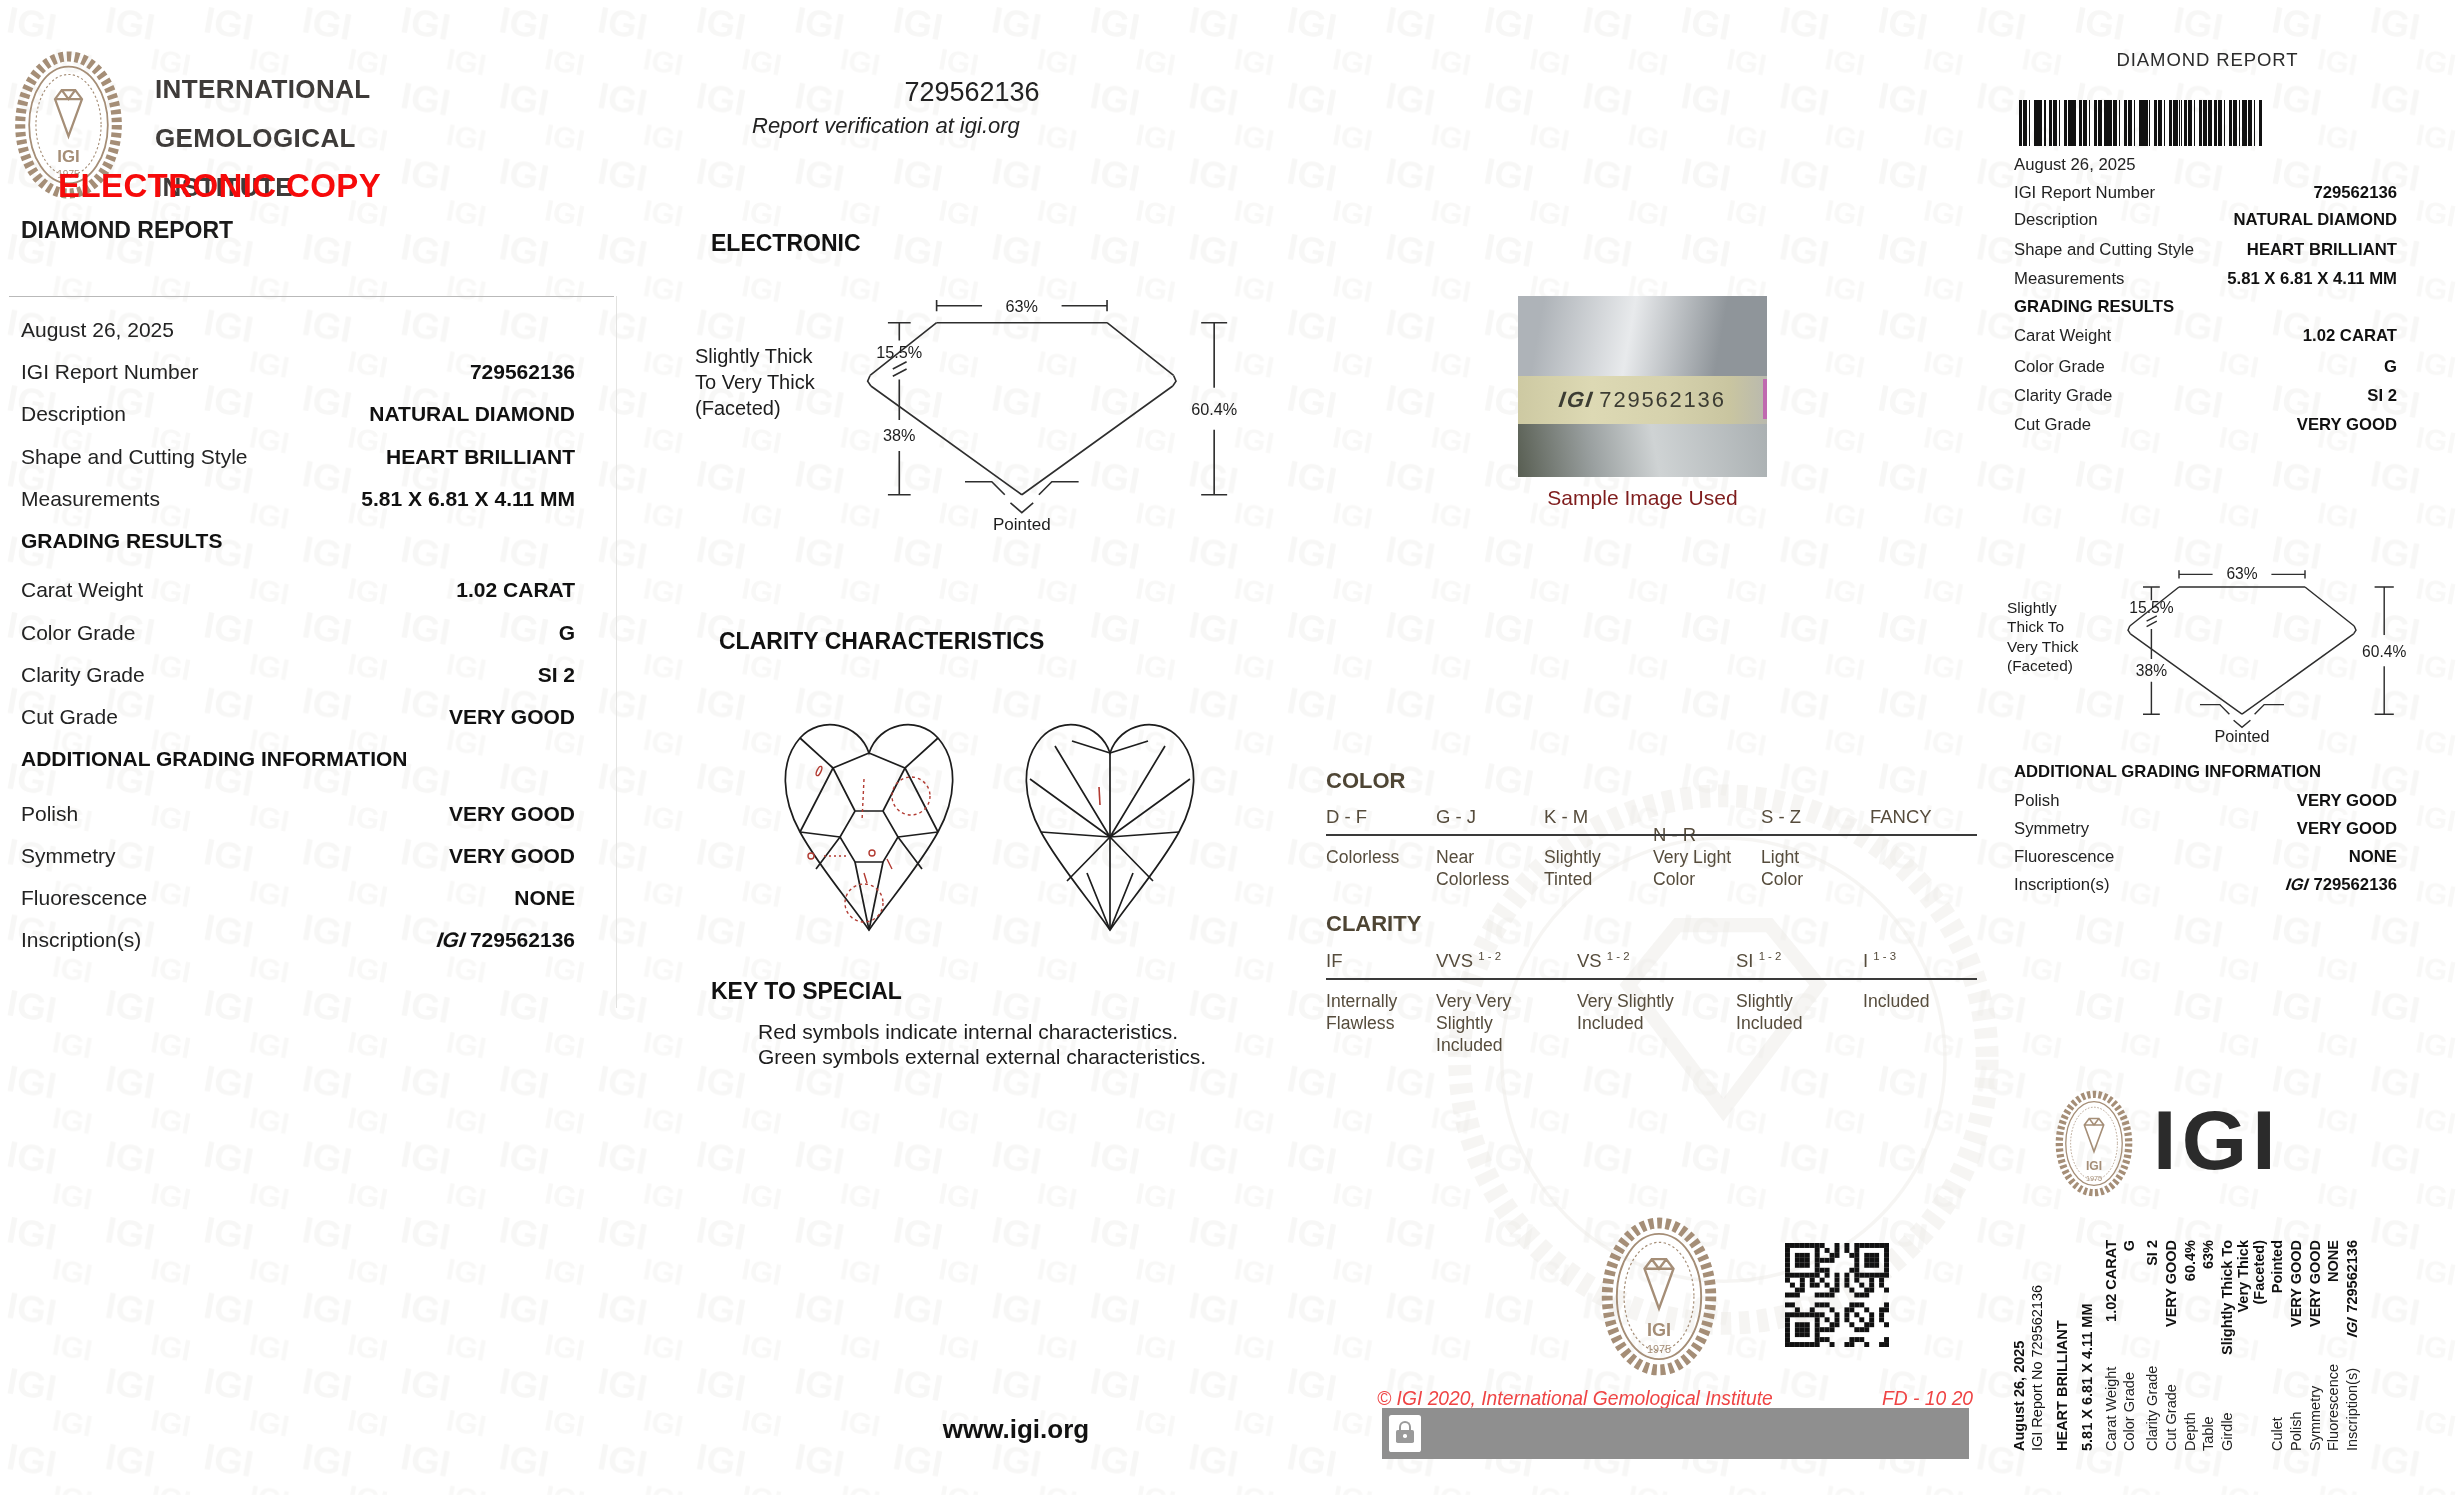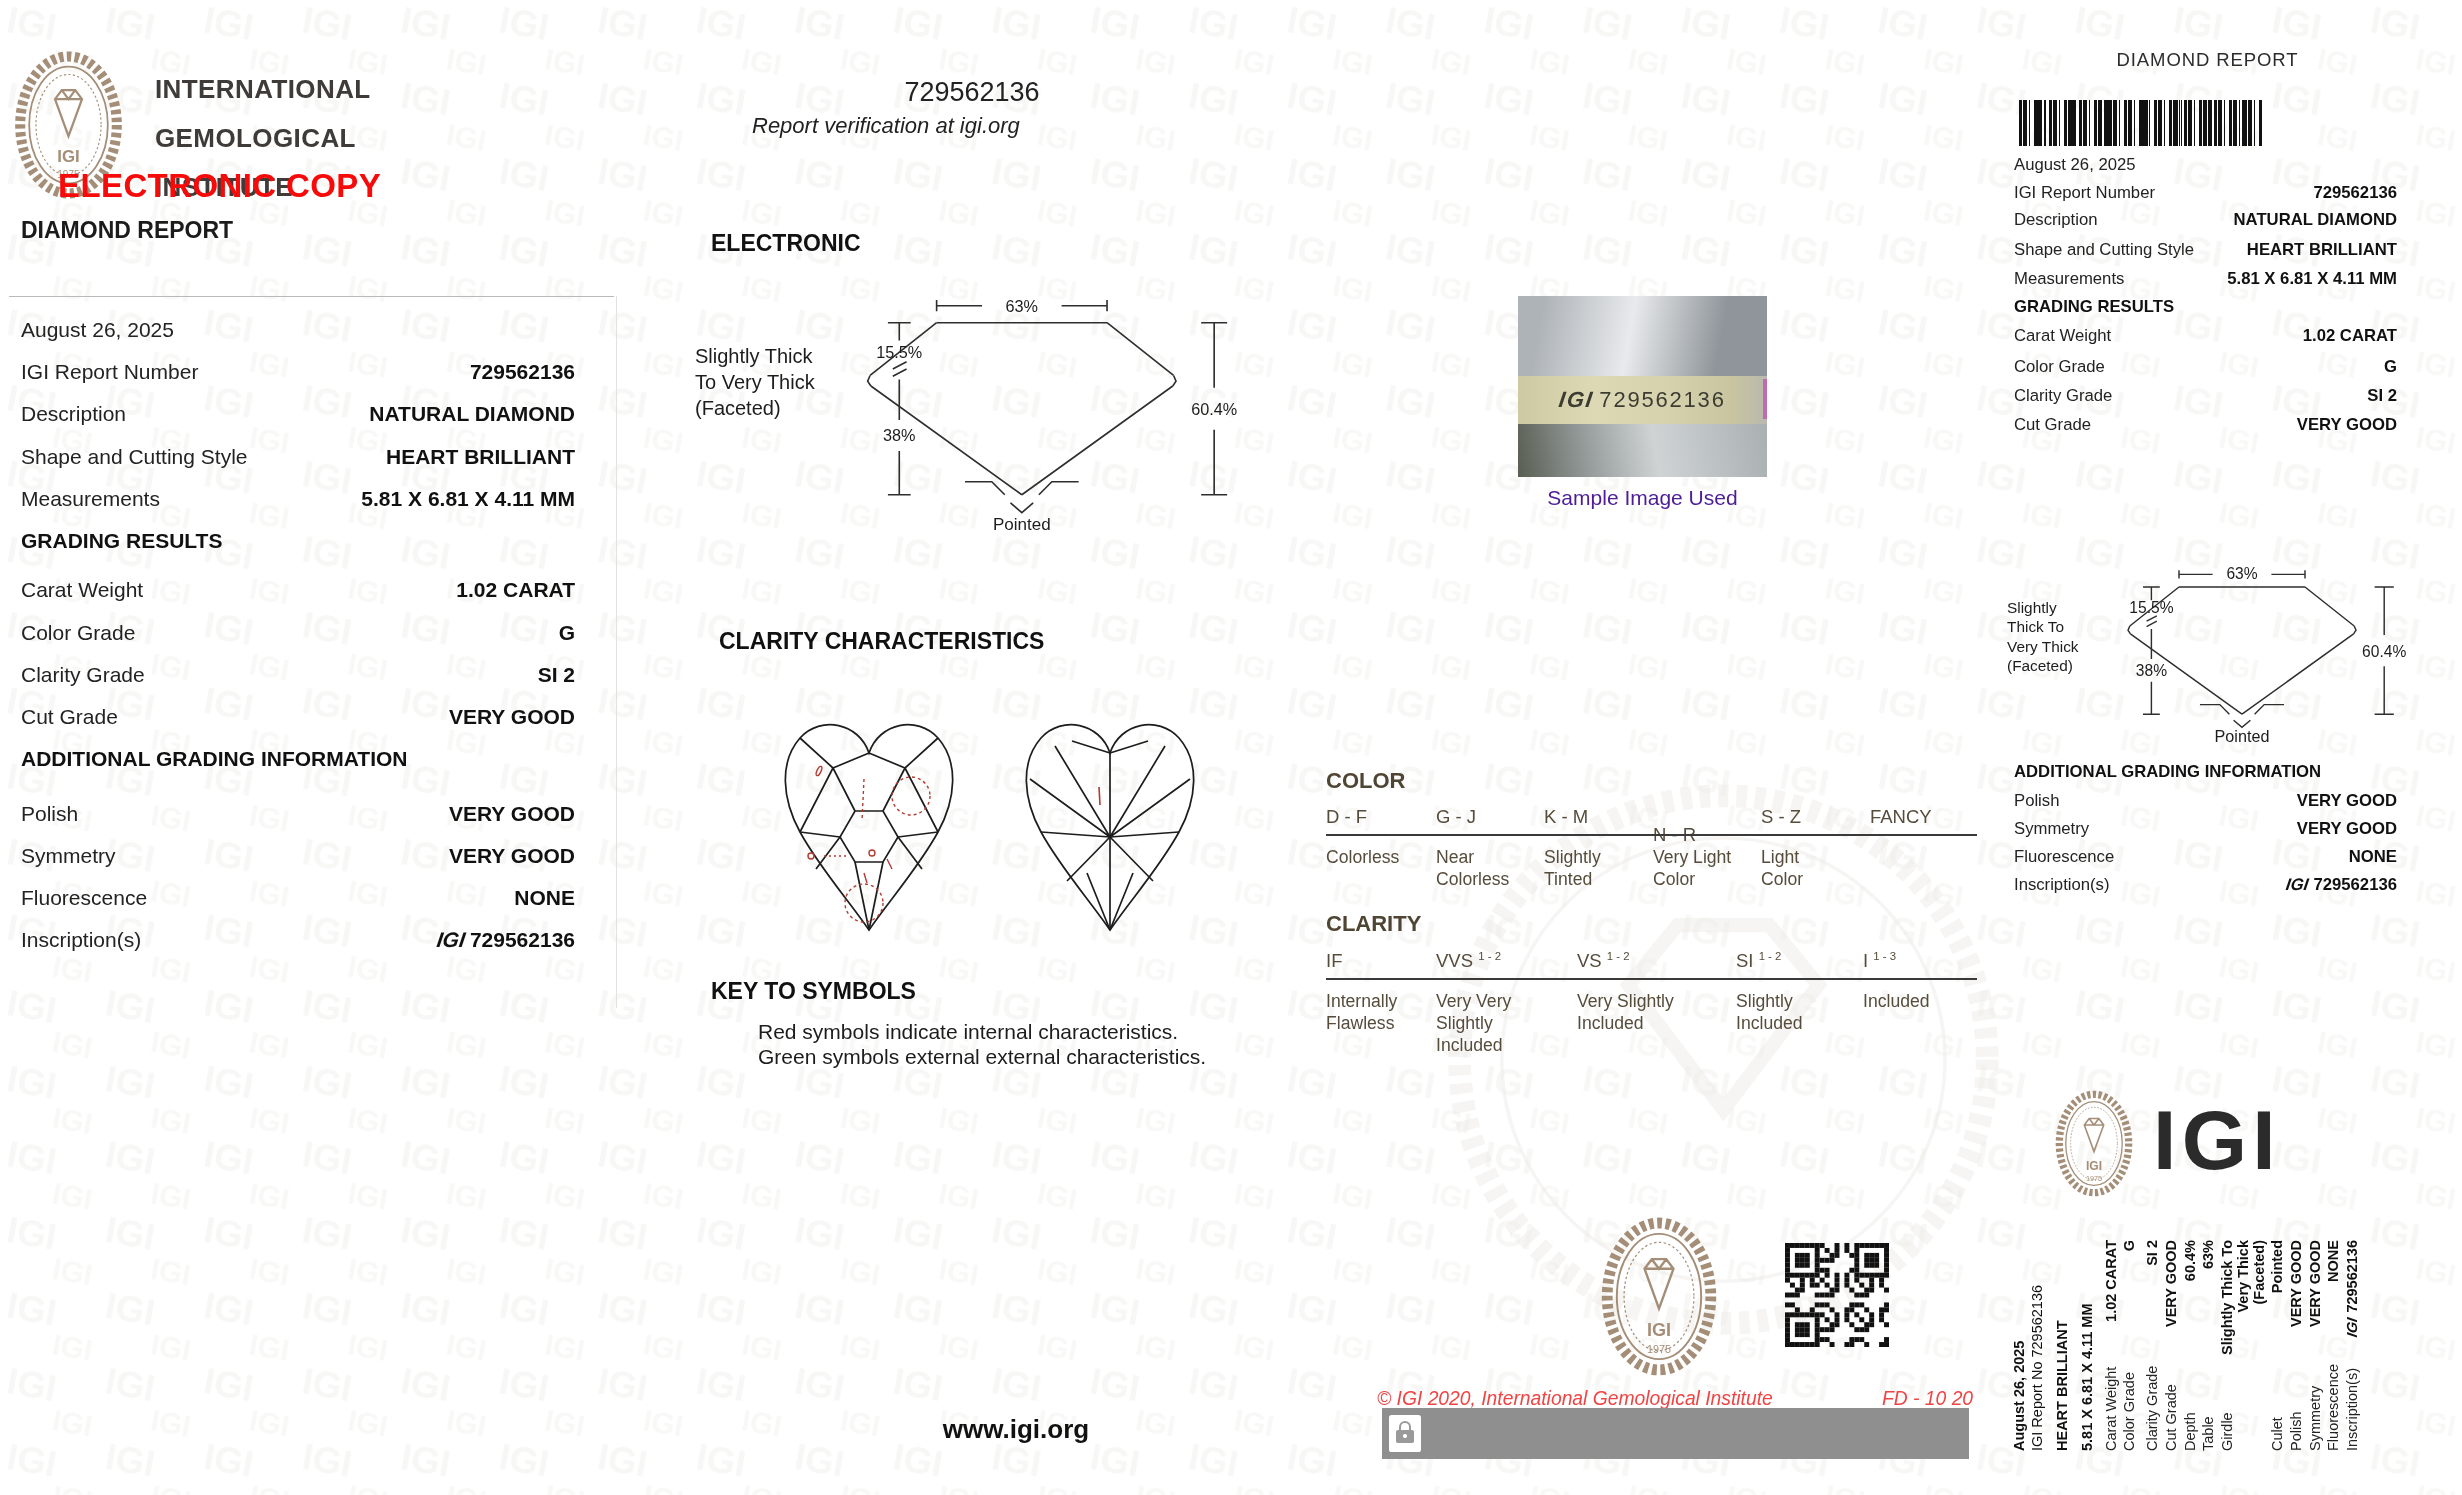--- a/index.html
+++ b/index.html
@@ -33,21 +33,21 @@
      background:
        linear-gradient(118deg, #c7cbd0 0%, #e3e6e8 28%, #9aa0a4 45%, #d9dcde 46%, #b9bec2 100%);}
   .sample .facet1{position:absolute;left:0;top:0;width:100%;height:44%;
      background:linear-gradient(100deg,#aeb3b8 10%,#e8eaec 45%,#8f959a 80%);}
   .sample .facet2{position:absolute;left:0;bottom:0;width:100%;height:30%;
      background:linear-gradient(80deg,#585e52 0%,#9aa0a0 30%,#cfd3d4 55%,#aab0b2 100%);}
   .sample .band{position:absolute;left:0;top:44%;width:100%;height:27%;
      background:linear-gradient(90deg,#cdc9a2 0%,#ddd9b4 30%,#d6d2ad 60%,#c9c5a0 85%,#b9b9ae 100%);
      display:flex;align-items:center;justify-content:center;font-size:22px;color:#3c3c33;letter-spacing:1.8px;}
   .sample .pink{position:absolute;right:0;top:46%;width:4.4px;height:22%;background:#c06ab0;}
-  .scap{left:1518px;top:486px;width:249px;text-align:center;font-size:21px;color:#4c1d95;}
+  .scap{left:1518px;top:486px;width:249px;text-align:center;font-size:21px;color:#7f1d1d;}
   
   .scale-title{font-size:22px;font-weight:700;color:#4e4534;}
   .scale-head{font-size:18.5px;color:#564c3c;}
   .scale-desc{font-size:17.6px;line-height:22px;color:#564c3c;}
   .scale-rule{position:absolute;height:1.8px;background:#3a3a3a;}
   sup{font-size:11.4px;}
   
   .copyr{font-size:19.3px;color:#ef4444;font-style:italic;}
   .secbar{left:1382px;top:1408px;width:587px;height:51px;background:#8f8f8f;}
   .secinner{position:absolute;left:51px;top:5.3px;width:524px;height:40px;background:#fff;
@@ -233,21 +233,21 @@
       <path d="M100,42 V219"></path>
       <path d="M100,126 L45,35 M100,126 L155,35 M100,126 L20,68 M100,126 L180,68 M100,126 L31,121 M100,126 L169,121 M100,126 L57,170 M100,126 L143,170"></path>
       <path d="M100,42 L62,30 M100,42 L138,30"></path>
       <path d="M100,219 L77,162 M100,219 L123,162"></path>
     </g>
     <g stroke="#b23b32" stroke-width="1.6">
       <path d="M89,76 L90,94"></path>
     </g>
   </svg>
 
-  <div class="abs h2" style="left:711px;top:978px;">KEY TO SYMBOLS</div>
+  <div class="abs h2" style="left:711px;top:978px;">KEY TO SPECIAL</div>
   <div class="abs keyline" style="left:758px;top:1020px;">Red symbols indicate internal characteristics.</div>
   <div class="abs keyline" style="left:758px;top:1045px;">Green symbols external external characteristics.</div>
 
   <div class="abs site">www.igi.org</div>
 
   <div class="abs sample">
     <div class="facet1"></div>
     <div class="facet2"></div>
     <div class="band">
       <span class="igl">IGI</span>

